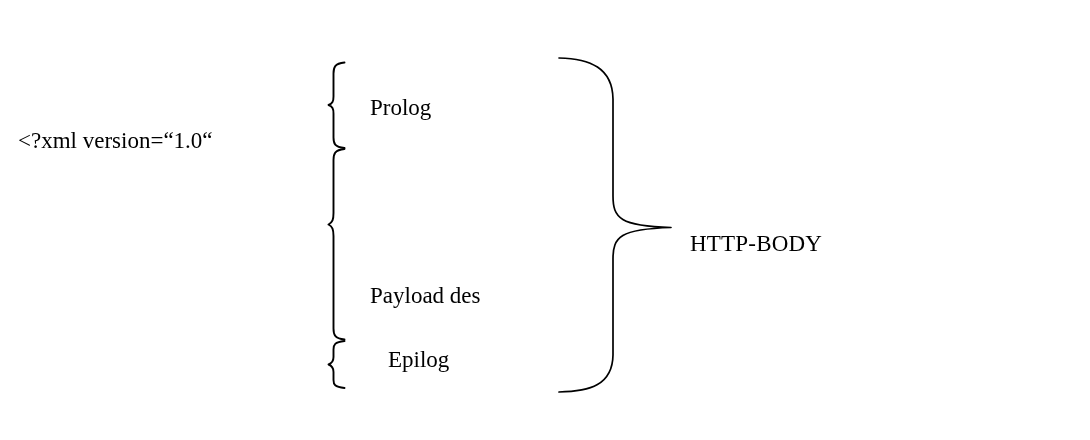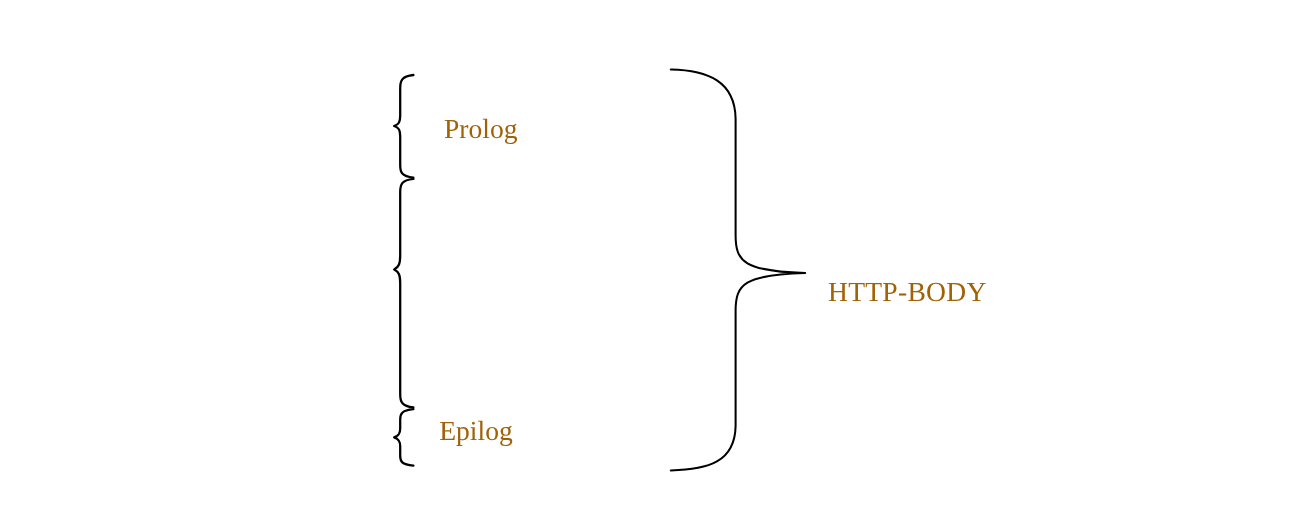--- a/index.html
+++ b/index.html
@@ -35,32 +35,32 @@
     display: block;
     height: 29.2px;
     white-space: pre;
   }
   .label {
     position: absolute;
     font-family: "Liberation Serif", "DejaVu Serif", serif;
     font-size: 23px;
     line-height: 29.2px;
     white-space: pre;
-    color: #a16207;
+    color: #000000;
   }
   .label-prolog {
     left: 370px;
     top: 93px;
   }
   .label-payload {
     left: 370px;
     top: 223px;
   }
   .label-epilog {
-    left: 366px;
+    left: 388px;
     top: 345px;
   }
   .label-httpbody {
     left: 690px;
     top: 229px;
     letter-spacing: 0.2px;
   }
   .brace-svg {
     position: absolute;
     left: 0;
@@ -69,20 +69,21 @@
     height: 440px;
     pointer-events: none;
   }
 </style>
 </head>
 <body>
 
 <div id="canvas">
 
   <div class="code-block">
+    <span class="code-line">&lt;?xml version=“1.0“</span>
     
     
     
     
     
   </div>
 
   <svg class="brace-svg" viewBox="0 0 1090 440">
 
     <path d="M 344.5 62.5
@@ -114,19 +115,20 @@
              L 613 196
              C 613 218 620 226 671 227.5
              C 620 229 613 237 613 259
              L 613 355
              C 612.5 385 590 391.5 559 392" fill="none" stroke="#000000" stroke-width="1.7" stroke-linecap="round" stroke-linejoin="round"></path>
   </svg>
 
   <div class="label label-prolog">Prolog</div>
 
   <div class="label label-payload">
+    <span style="display:block">Payload des</span>
   </div>
 
   <div class="label label-epilog">Epilog</div>
 
   <div class="label label-httpbody">HTTP-BODY</div>
 
 </div>
 
 </body></html>

